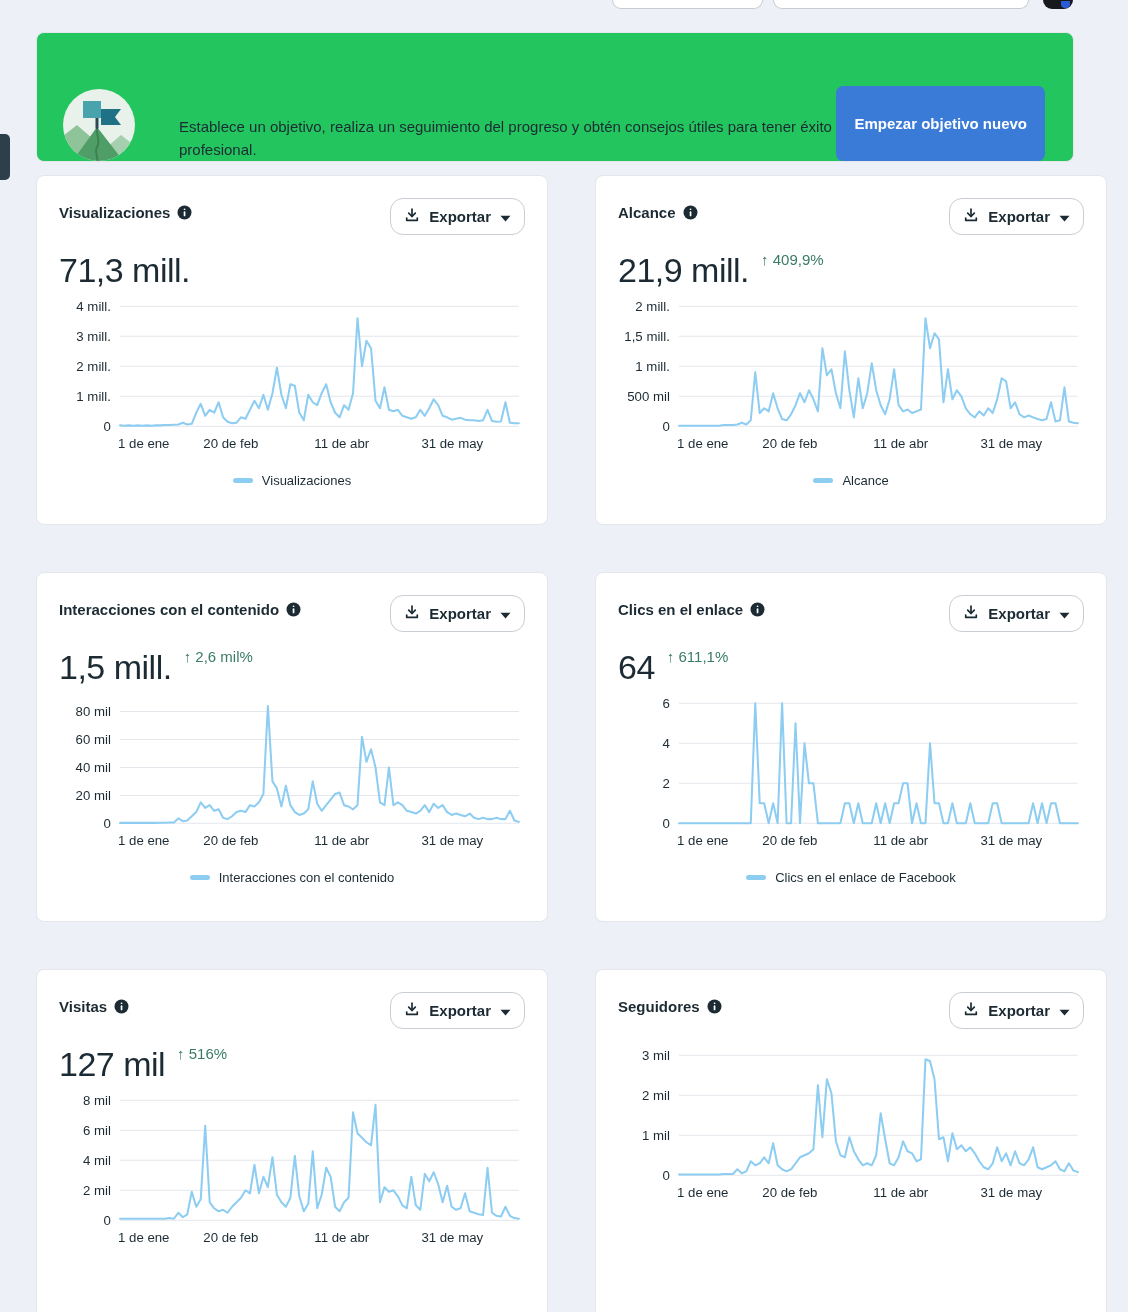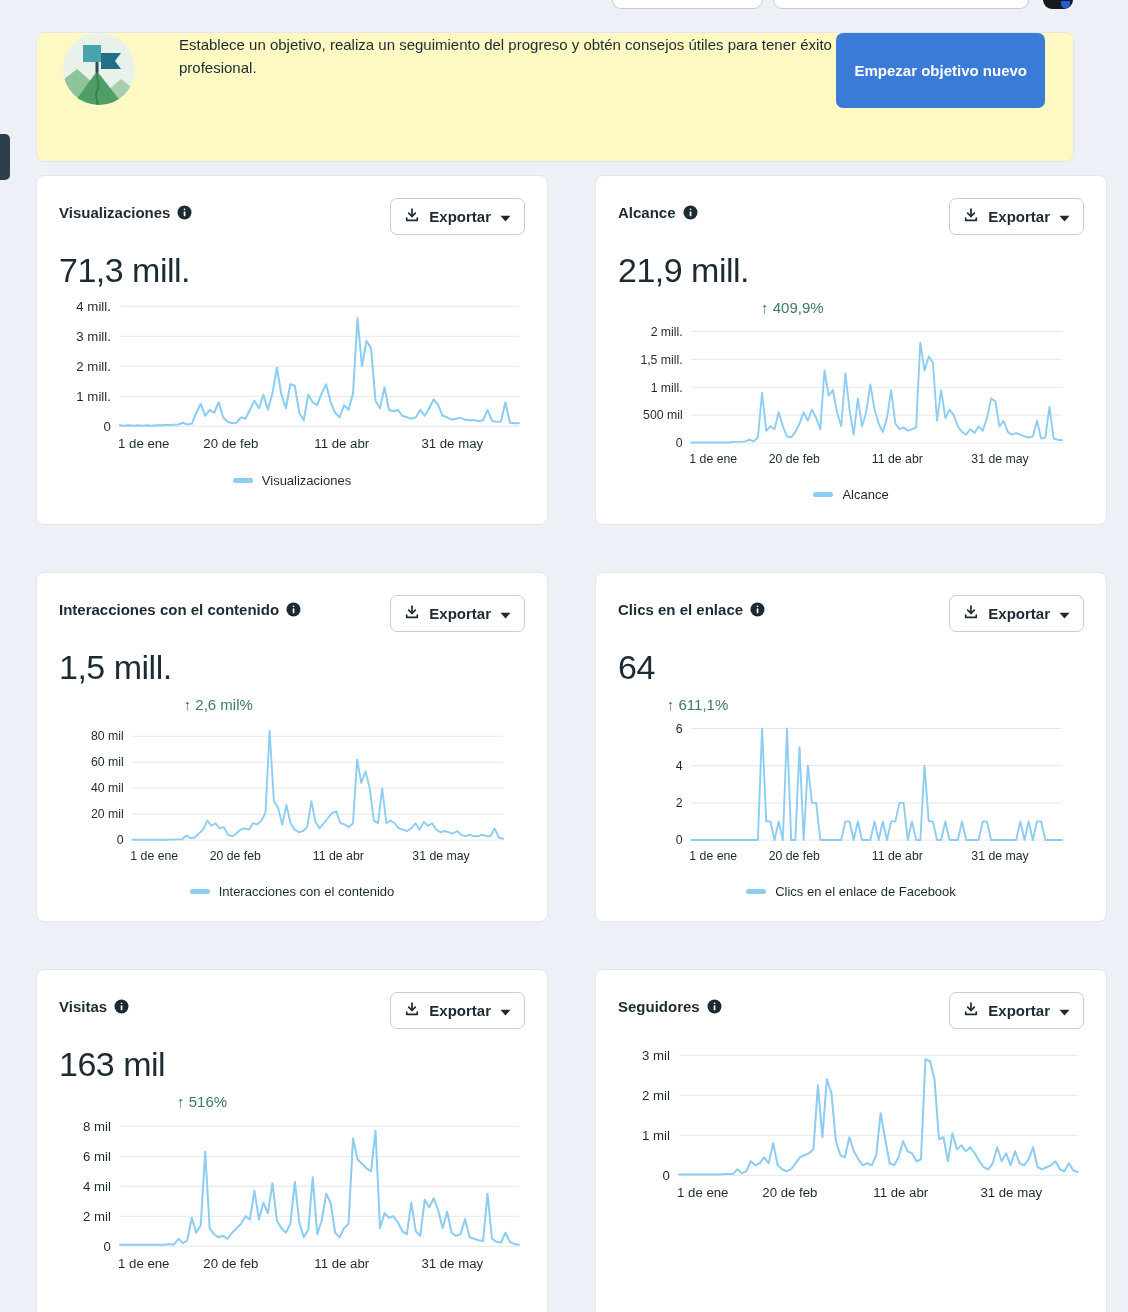--- a/index.html
+++ b/index.html
@@ -26,48 +26,48 @@
     position:absolute; right:3px; top:1px; width:9px; height:7px;
     background:#2a5bd7; border-radius:0 0 4px 4px; display:block;
   }
   .left-flyout-fragment {
     position:absolute; left:0; top:134px; width:10px; height:46px;
     background:#2e3f4c; border-radius:0 5px 5px 0;
   }
   
   .content { position:absolute; left:36px; top:32px; width:1038px; }
   .banner {
-    background:#fef9c3; border:1px solid #e4e6eb; border-radius:8px;
-    height:130px; display:flex; align-items:flex-start;
+    background:#22c55e; border:1px solid #e4e6eb; border-radius:8px;
+    height:130px; display:flex; align-items:flex-end;
     padding:0 28px 0 26px; margin-bottom:13px;
   }
   .banner-illo { width:72px; height:72px; flex:0 0 72px; margin-right:44px; }
   .banner-text { font-size:15px; line-height:1.55; max-width:680px; color:#1c2b33; }
   .banner-btn {
     margin-left:auto; background:#3b7bd8; color:#fff; border:none;
     font-family:inherit; font-size:15px; font-weight:700;
     padding:29px 18px; border-radius:7px; cursor:pointer; white-space:nowrap;
   }
   .grid { display:grid; grid-template-columns:512px 512px; column-gap:14px; row-gap:28px;gap:47px; }
   .card {
     background:#fff; border:1px solid #e4e6eb; border-radius:8px;
     height:350px; padding:22px; display:flex; flex-direction:column;
   }
   .card-head { display:flex; align-items:flex-start; justify-content:space-between; margin-bottom:16px; }
   .card-title-wrap { display:flex; align-items:center; gap:7px; padding-top:6px; }
   .card-title { font-size:15px; font-weight:700; color:#1c2b33; }
   .info-icon { display:inline-flex; cursor:pointer; }
   .export-btn {
     display:flex; align-items:center; gap:9px; background:#fff;
-    border:1px solid #c9cdd4; border-radius:7px; padding:8px 13px;
+    border:1px solid #c9cdd4; border-radius:13px; padding:8px 13px;
     font-family:inherit; font-size:15px; font-weight:700; color:#1c2b33; cursor:pointer;
   }
   .metric-row { display:flex; gap:12px; margin-bottom:6px; }
   .metric-value { font-size:34px; letter-spacing:-0.5px; color:#1c2b33; }
-  .metric-change { font-size:15px; font-weight:400; color:#3a7c63;margin-top:48px; }
+  .metric-change { font-size:15px; font-weight:400; color:#3a7c63; }
   .metric-change:empty { display:none; }
   .chart-svg { width:468px; height:169px; display:block; }
   .chart-svg text.tick { font-size:13px; fill:#1c2b33; }
   .legend { display:flex; align-items:center; justify-content:center; gap:9px; margin-top:8px; }
   .legend-swatch { width:20px; height:5px; border-radius:2.5px; background:#8dcdf2; }
   .legend-label { font-size:13px; color:#1c2b33; }
 </style>
 </head>
 <body>
 
@@ -324,21 +324,21 @@
                 <path d="M4.7 6.2 8 9.5l3.3-3.3"></path>
                 <path d="M2.7 11v2.3h10.6V11"></path>
               </svg></span>
           <span>Exportar</span>
           <span><svg width="11" height="7" viewBox="0 0 11 7">
                 <path d="M0.5 0.8h10L5.5 6.4Z" fill="#1c2b33"></path>
               </svg></span>
         </button>
       </div>
       <div class="metric-row">
-        <span class="metric-value">163 mil</span>
+        <span class="metric-value">127 mil</span>
         <span class="metric-change">↑ 516%</span>
       </div>
       <svg class="chart-svg" viewBox="0 0 460 166">
           <line x1="60" y1="10.0" x2="452" y2="10.0" stroke="#e4e6eb" stroke-width="1"></line>
           <text class="tick" x="51" y="14.5" text-anchor="end">8 mil</text>
           <line x1="60" y1="39.5" x2="452" y2="39.5" stroke="#e4e6eb" stroke-width="1"></line>
           <text class="tick" x="51" y="44" text-anchor="end">6 mil</text>
           <line x1="60" y1="69.0" x2="452" y2="69.0" stroke="#e4e6eb" stroke-width="1"></line>
           <text class="tick" x="51" y="73.5" text-anchor="end">4 mil</text>
           <line x1="60" y1="98.5" x2="452" y2="98.5" stroke="#e4e6eb" stroke-width="1"></line>

